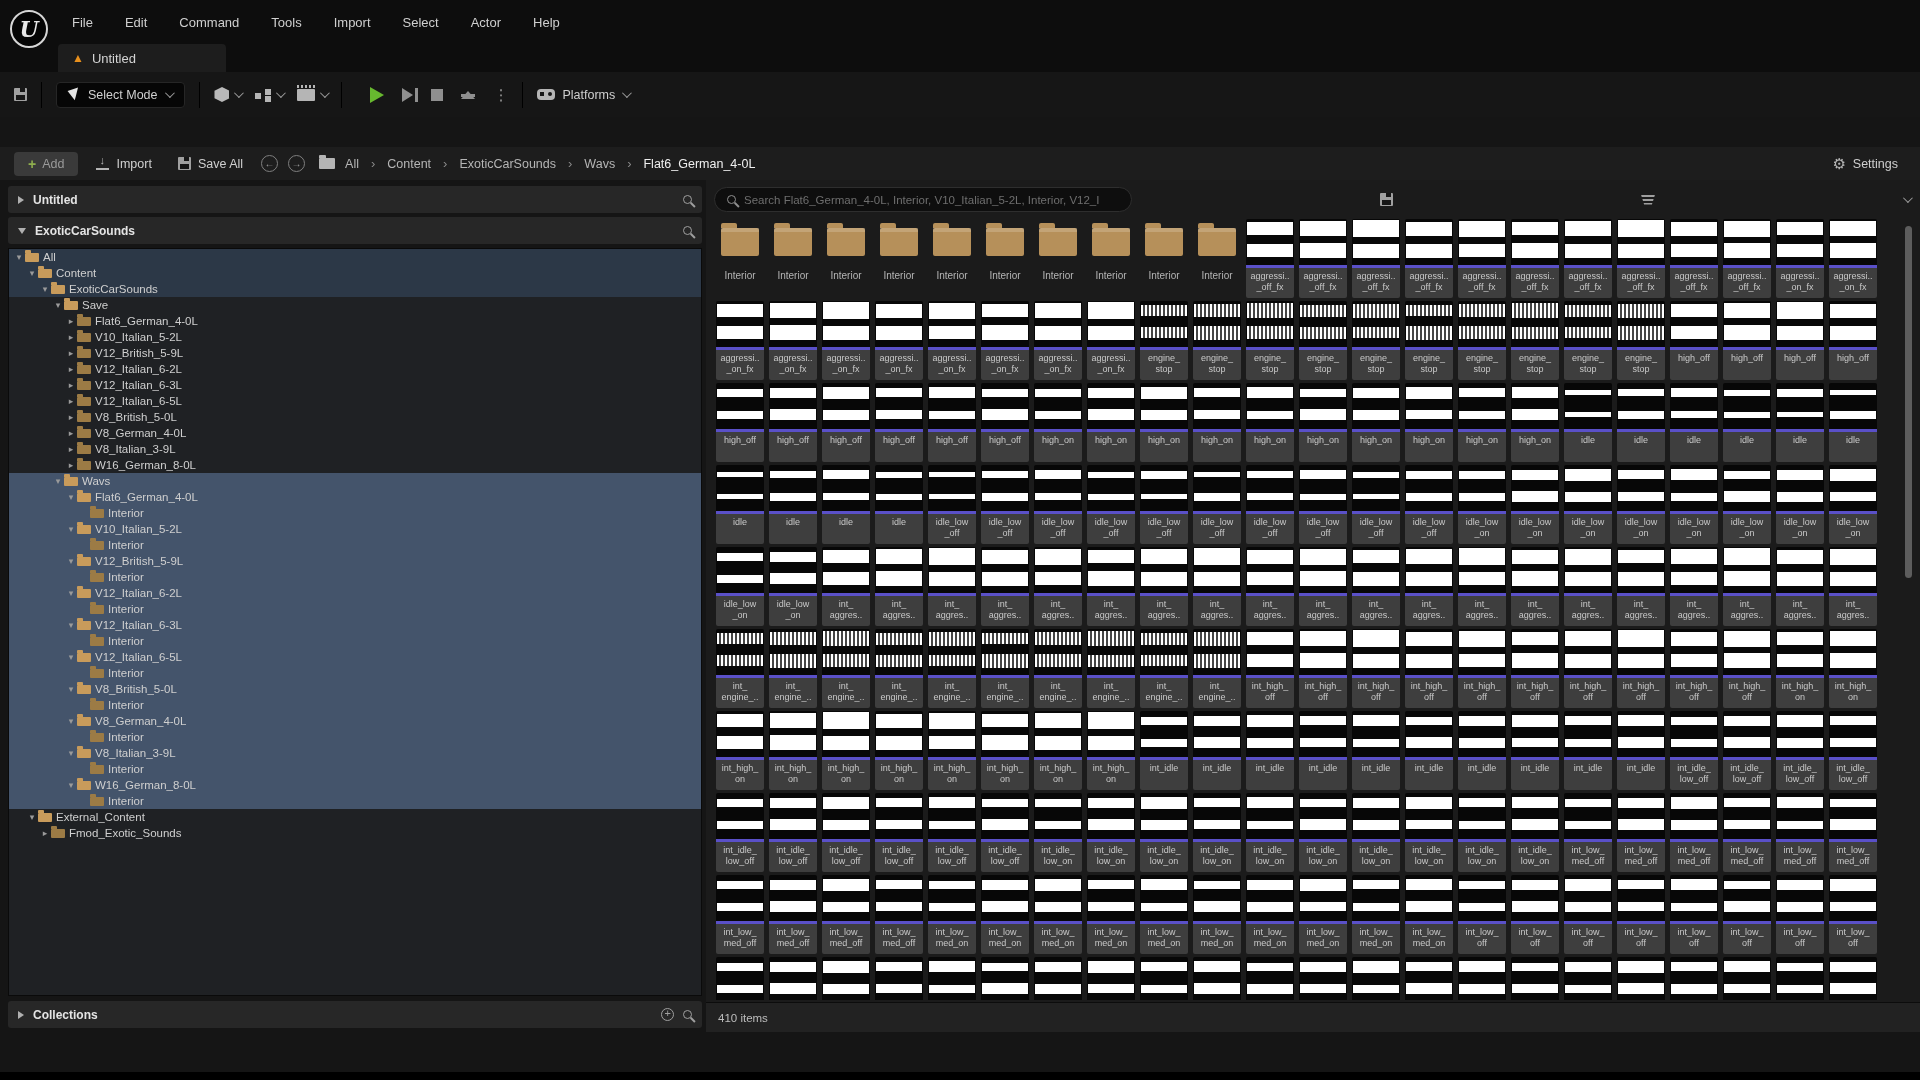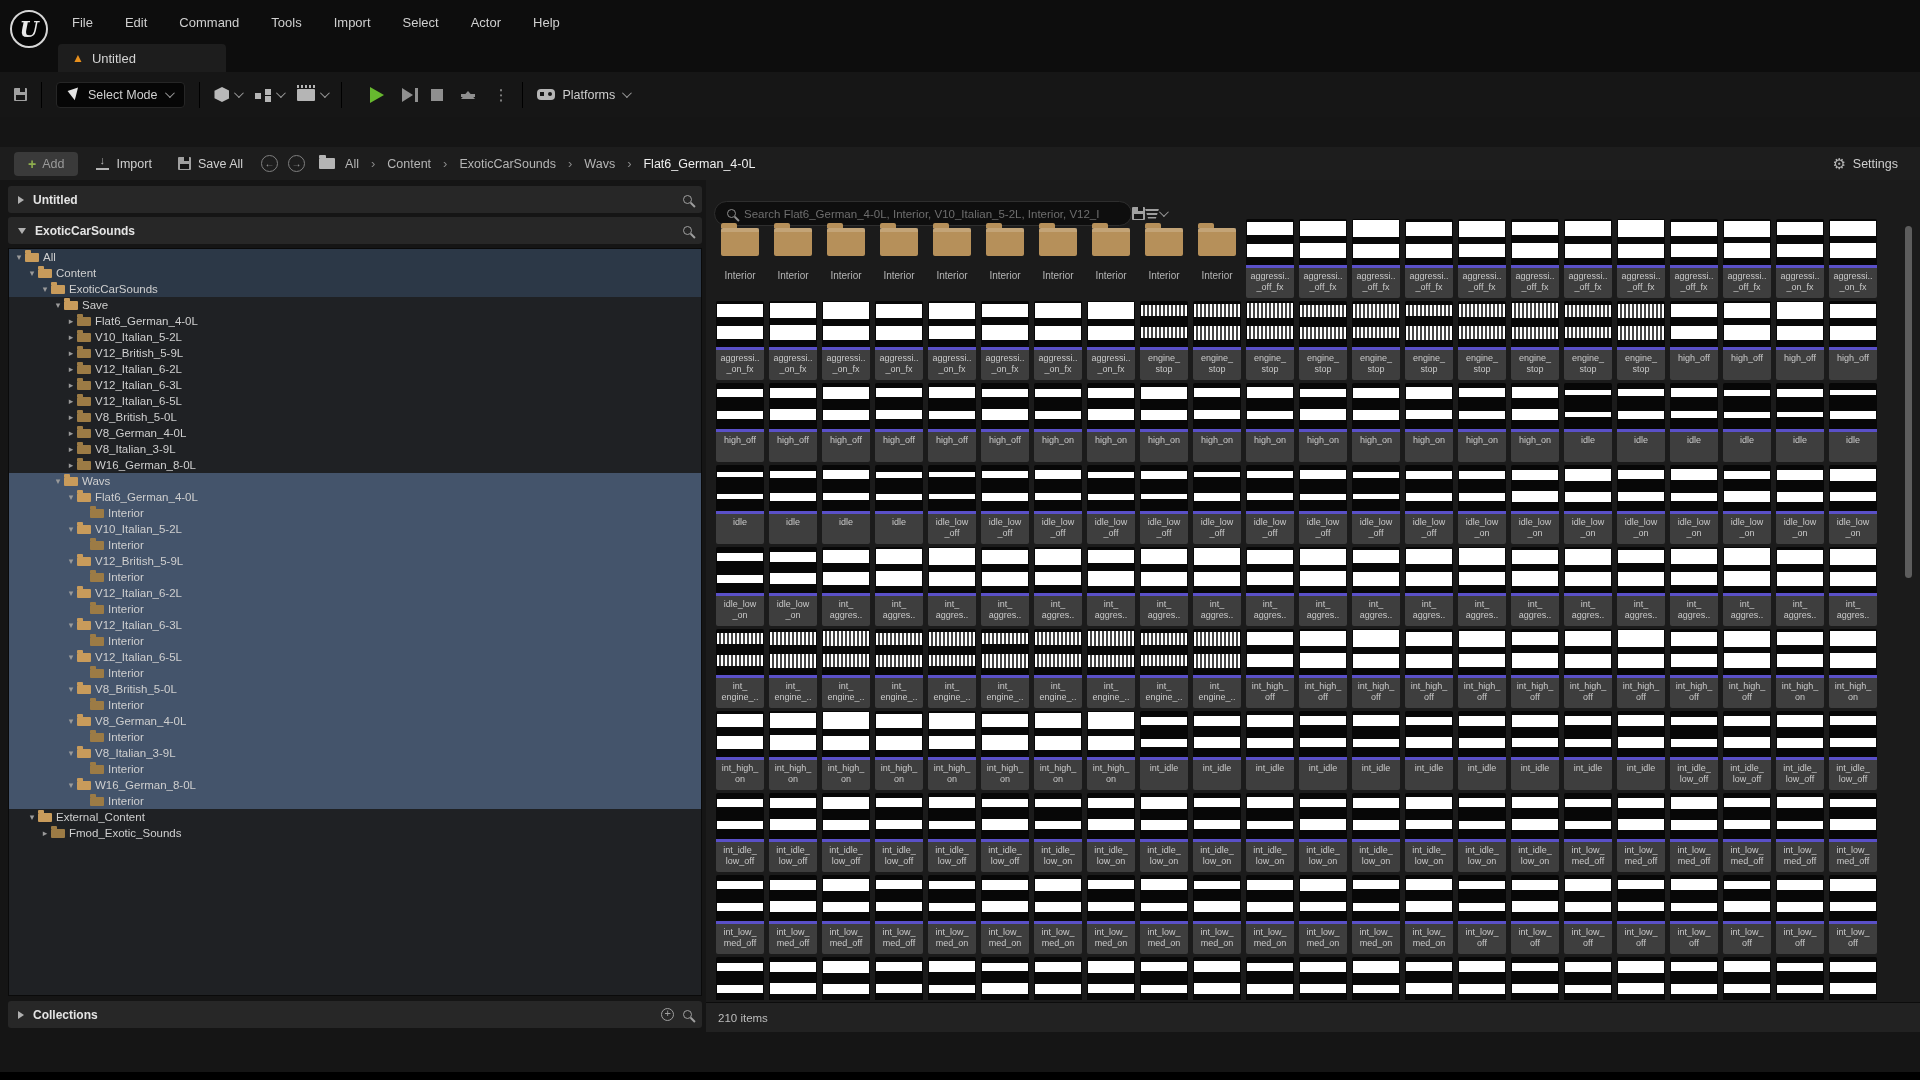--- a/index.html
+++ b/index.html
@@ -106,21 +106,21 @@
   .tfold.closed { background:#9c7b45; }
   .collections {
     position:absolute; left:8px; right:4px; bottom:4px; height:27px; background:#272727; border-radius:3px;
     display:flex; align-items:center; gap:9px; padding:0 10px; font-size:12px; font-weight:bold; color:#e4e4e4;
   }
   .ic-pluscircle { width:13px; height:13px; border:1.5px solid #9f9f9f; border-radius:50%; margin-left:auto; position:relative; }
   .ic-pluscircle::before { content:"+"; position:absolute; left:2.5px; top:-2.5px; font-size:11px; color:#9f9f9f; font-weight:normal; }
   .collections .ic-mag { margin-left:0; }
   
   .right-panel { position:absolute; left:706px; right:0; top:0; bottom:0; background:#1b1b1b; }
-  .searchrow { position:absolute; left:8px; right:10px; top:20px; height:27px; display:flex; align-items:center; gap:0; }
+  .searchrow { position:absolute; left:8px; right:10px; top:6px; height:27px; display:flex; align-items:center; gap:0;justify-content:space-between; }
   .searchbox {
     flex:none; width:418px; height:25px; background:#0e0e0e; border:1px solid #2e2e2e; border-radius:13px;
     display:flex; align-items:center; gap:8px; padding:0 12px;
   }
   .searchbox input { flex:1; background:transparent; border:0; outline:0; color:#d0d0d0; font-size:11.5px; font-family:"Liberation Sans",sans-serif; }
   .searchbox input::placeholder { color:#6e6e6e; }
   .ic-mag2 { width:9px; height:9px; border:1.5px solid #8f8f8f; border-radius:50%; position:relative; flex:none; }
   .ic-mag2::after { content:""; position:absolute; width:6px; height:1.5px; background:#8f8f8f; transform:rotate(45deg); right:-5px; bottom:-2px; }
   .ic-filter { width:14px; height:10px; background:linear-gradient(#9f9f9f 0 2px, transparent 2px 4px, #9f9f9f 4px 6px, transparent 6px 8px, #9f9f9f 8px 10px); clip-path:polygon(0 0,100% 0,78% 100%,22% 100%); }
   
@@ -2200,19 +2200,19 @@
                 <div class="band" style="top: 5px; height: 10px;"></div>
                 <div class="band" style="top: 26px; height: 11px;"></div>
               </div>
             </div>
           </div>
         </div>
       <div class="scrollbar">
         <div class="scroll-thumb"></div>
       </div>
       <div class="itemsbar">
-        <span>210 items</span>
+        <span>410 items</span>
       </div>
     </div>
   </div>
 
   <div class="bottomstrip"></div>
 </div>
 
 </body></html>

